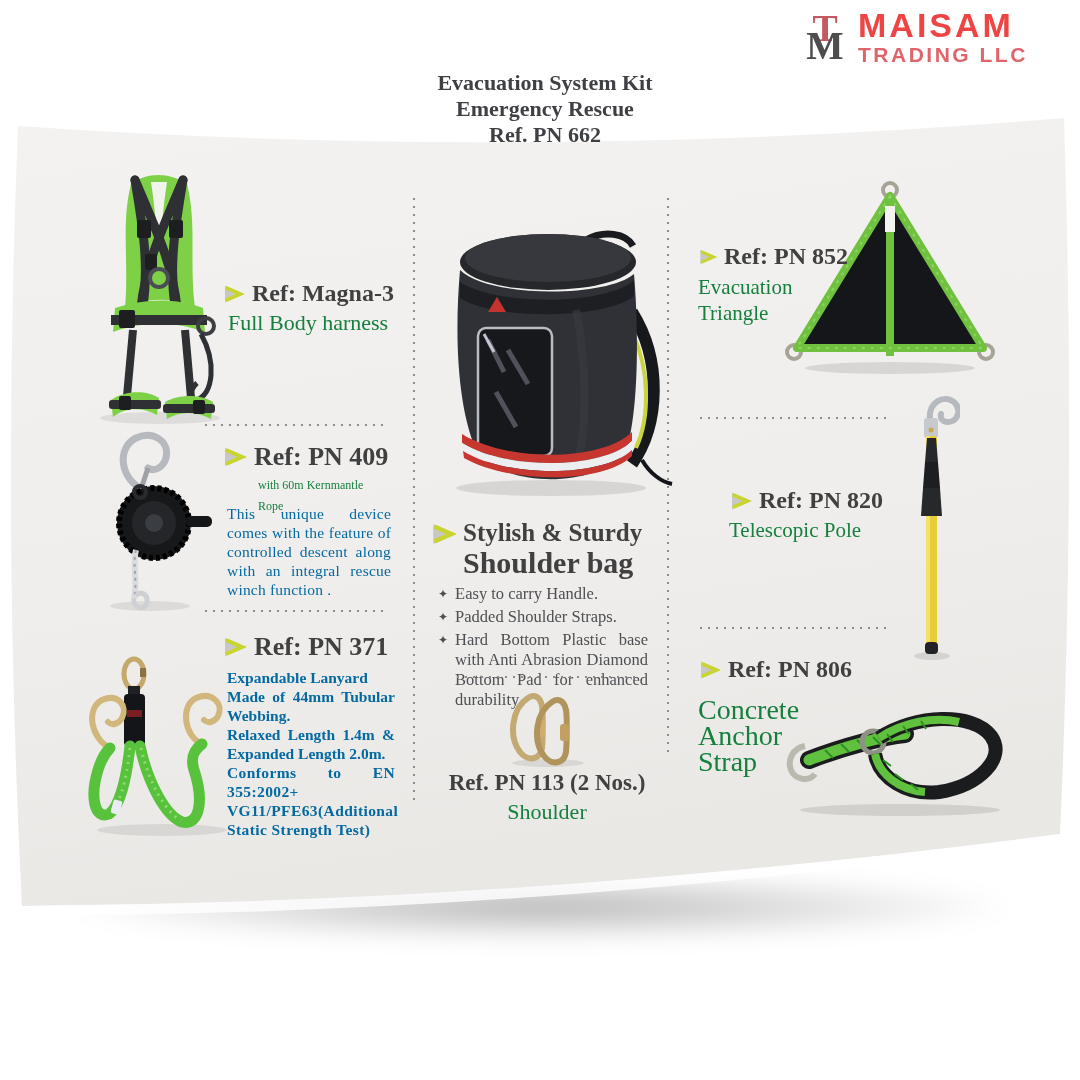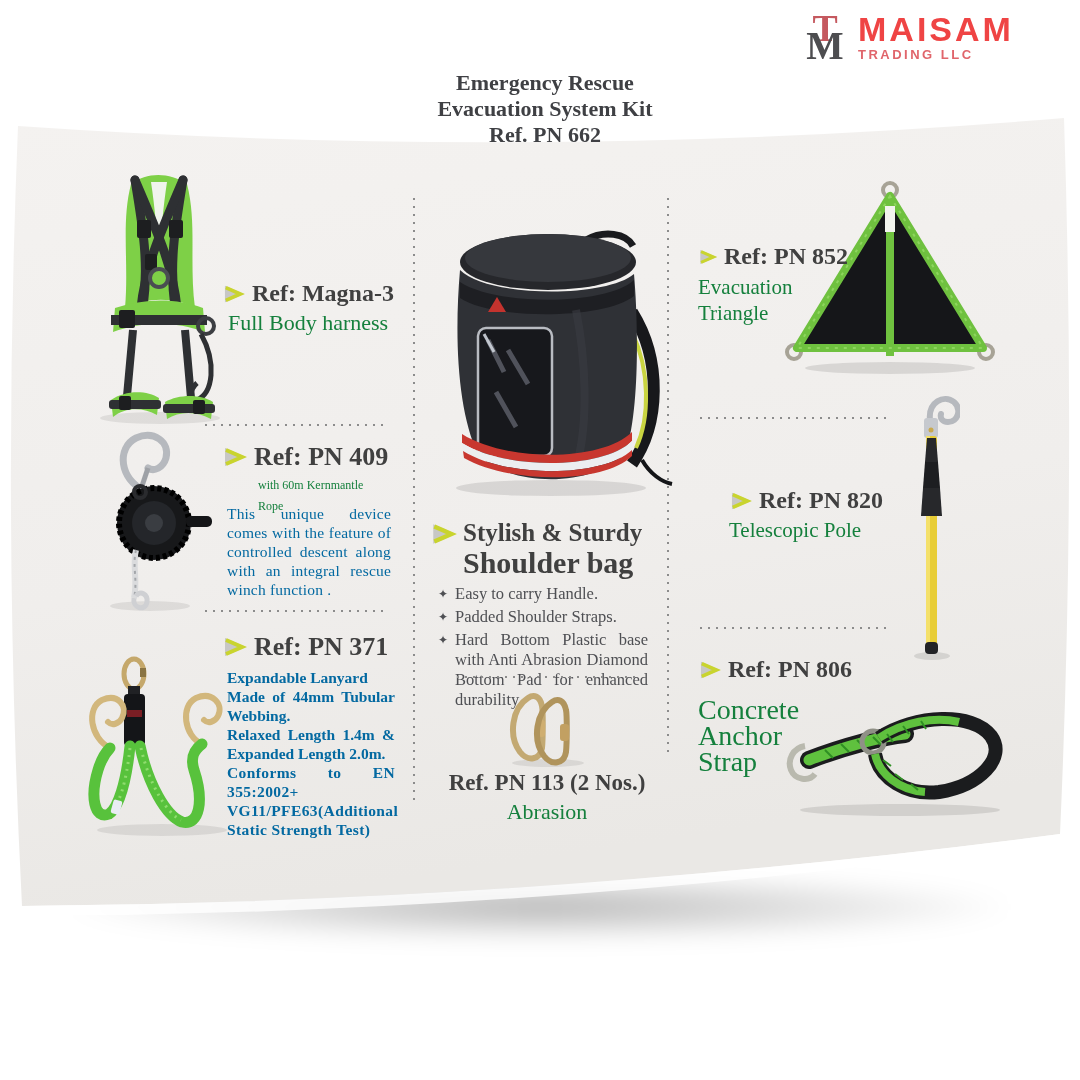--- a/index.html
+++ b/index.html
@@ -11,21 +11,21 @@
   .page-shadow{position:absolute;left:70px;top:872px;width:940px;height:70px;
     background:radial-gradient(ellipse at center, rgba(0,0,0,0.28) 0%, rgba(0,0,0,0.10) 45%, rgba(0,0,0,0) 72%);
     filter:blur(10px);z-index:0;}
   .panel-svg{position:absolute;left:0;top:0;z-index:1;}
   .content{position:absolute;left:0;top:0;width:1080px;height:1080px;z-index:2;}
 
   
   .logo{position:absolute;left:798px;top:4px;width:280px;height:64px;display:flex;align-items:center;}
   .logo-text{margin-left:6px;font-family:"Liberation Sans",sans-serif;line-height:1;}
   .logo-name{font-size:34px;font-weight:bold;letter-spacing:3px;color:#ef4444;}
-  .logo-suffix{font-size:13px;font-weight:bold;letter-spacing:2.5px;color:#e0656b;margin-top:2px;}
+  .logo-suffix{font-size:21px;font-weight:bold;letter-spacing:2.5px;color:#e0656b;margin-top:2px;}
   .main-title{position:absolute;left:385px;top:70px;width:320px;text-align:center;
     font-weight:bold;font-size:22px;line-height:26px;color:#3f4044;}
 
   
   .ref-row{display:flex;align-items:center;gap:6px;}
   .ref-title{color:#404040;font-weight:bold;white-space:nowrap;}
   .sub-name{color:#15803d;}
   .para{color:#0369a1;text-align:justify;}
   .dots-h{height:2px;background:repeating-linear-gradient(90deg,#8c8c8c 0 2px,transparent 2px 8px);}
   .dots-v{width:2px;background:repeating-linear-gradient(180deg,#8c8c8c 0 2px,transparent 2px 8px);}
@@ -59,22 +59,22 @@
         <text x="30" y="36" font-family="'Liberation Serif',serif" font-size="42" font-weight="bold" fill="#c5595f" text-anchor="middle">T</text>
         <text x="30" y="57" font-family="'Liberation Serif',serif" font-size="44" font-weight="bold" fill="#4d4d50" text-anchor="middle">M</text>
       </svg>
       <div class="logo-text">
         <div class="logo-name">MAISAM</div>
         <div class="logo-suffix">TRADING LLC</div>
       </div>
     </div>
 
     <div class="main-title">
+      <div>Evacuation System Kit</div>
       <div>Emergency Rescue</div>
-      <div>Evacuation System Kit</div>
       <div>Ref. PN 662</div>
     </div>
 
     <div class="abs dots-v" style="left:413px;top:198px;height:606px;"></div>
     <div class="abs dots-v" style="left:667px;top:198px;height:554px;"></div>
 
     <svg class="abs" style="left:85px;top:168px;" width="150" height="258" viewBox="0 0 150 258">
       <ellipse cx="75" cy="250" rx="60" ry="6" fill="rgba(0,0,0,0.08)"></ellipse>
       <path d="M46,16 C36,55 44,95 40,140 C60,129 92,129 110,140 C104,95 112,55 102,16 C84,4 62,4 46,16 Z" fill="#7ed047"></path>
       <path d="M66,14 C70,40 71,60 74,78 C77,60 78,40 82,14 Z" fill="#f0f4ec"></path>
@@ -234,21 +234,21 @@
       <path d="M28,8 C12,18 8,46 20,62 C28,72 40,70 42,58 C43,48 43,20 42,16 C40,6 34,4 28,8 Z" fill="none" stroke="#c3a972" stroke-width="6"></path>
       <rect x="36" y="30" width="9" height="17" rx="3" fill="#cfae70"></rect>
       <g transform="translate(24,4)">
         <path d="M28,8 C12,18 8,46 20,62 C28,72 40,70 42,58 C43,48 43,20 42,16 C40,6 34,4 28,8 Z" fill="none" stroke="#b0945c" stroke-width="6"></path>
         <rect x="36" y="30" width="9" height="17" rx="3" fill="#c2a062"></rect>
       </g>
     </svg>
 
     <div class="abs" style="left:448px;top:770px;width:198px;text-align:center;">
       <div class="ref-title" style="font-size:23px;white-space:nowrap;">Ref. PN 113 (2 Nos.)</div>
-      <div class="sub-name" style="font-size:22px;margin-top:3px;">Abrasion</div>
+      <div class="sub-name" style="font-size:22px;margin-top:3px;">Shoulder</div>
     </div>
 
     <svg class="abs" style="left:785px;top:180px;" width="210" height="195" viewBox="0 0 210 195">
       <ellipse cx="105" cy="188" rx="85" ry="6" fill="rgba(0,0,0,0.10)"></ellipse>
       <circle cx="105" cy="10" r="7" fill="none" stroke="#a7a396" stroke-width="4"></circle>
       <circle cx="9" cy="172" r="7" fill="none" stroke="#a7a396" stroke-width="4"></circle>
       <circle cx="201" cy="172" r="7" fill="none" stroke="#a7a396" stroke-width="4"></circle>
       <polygon points="105,16 12,168 198,168" fill="#151619"></polygon>
       <g stroke="#6fc13f" stroke-width="8" fill="none" stroke-linejoin="round">
         <polygon points="105,16 12,168 198,168"></polygon>

